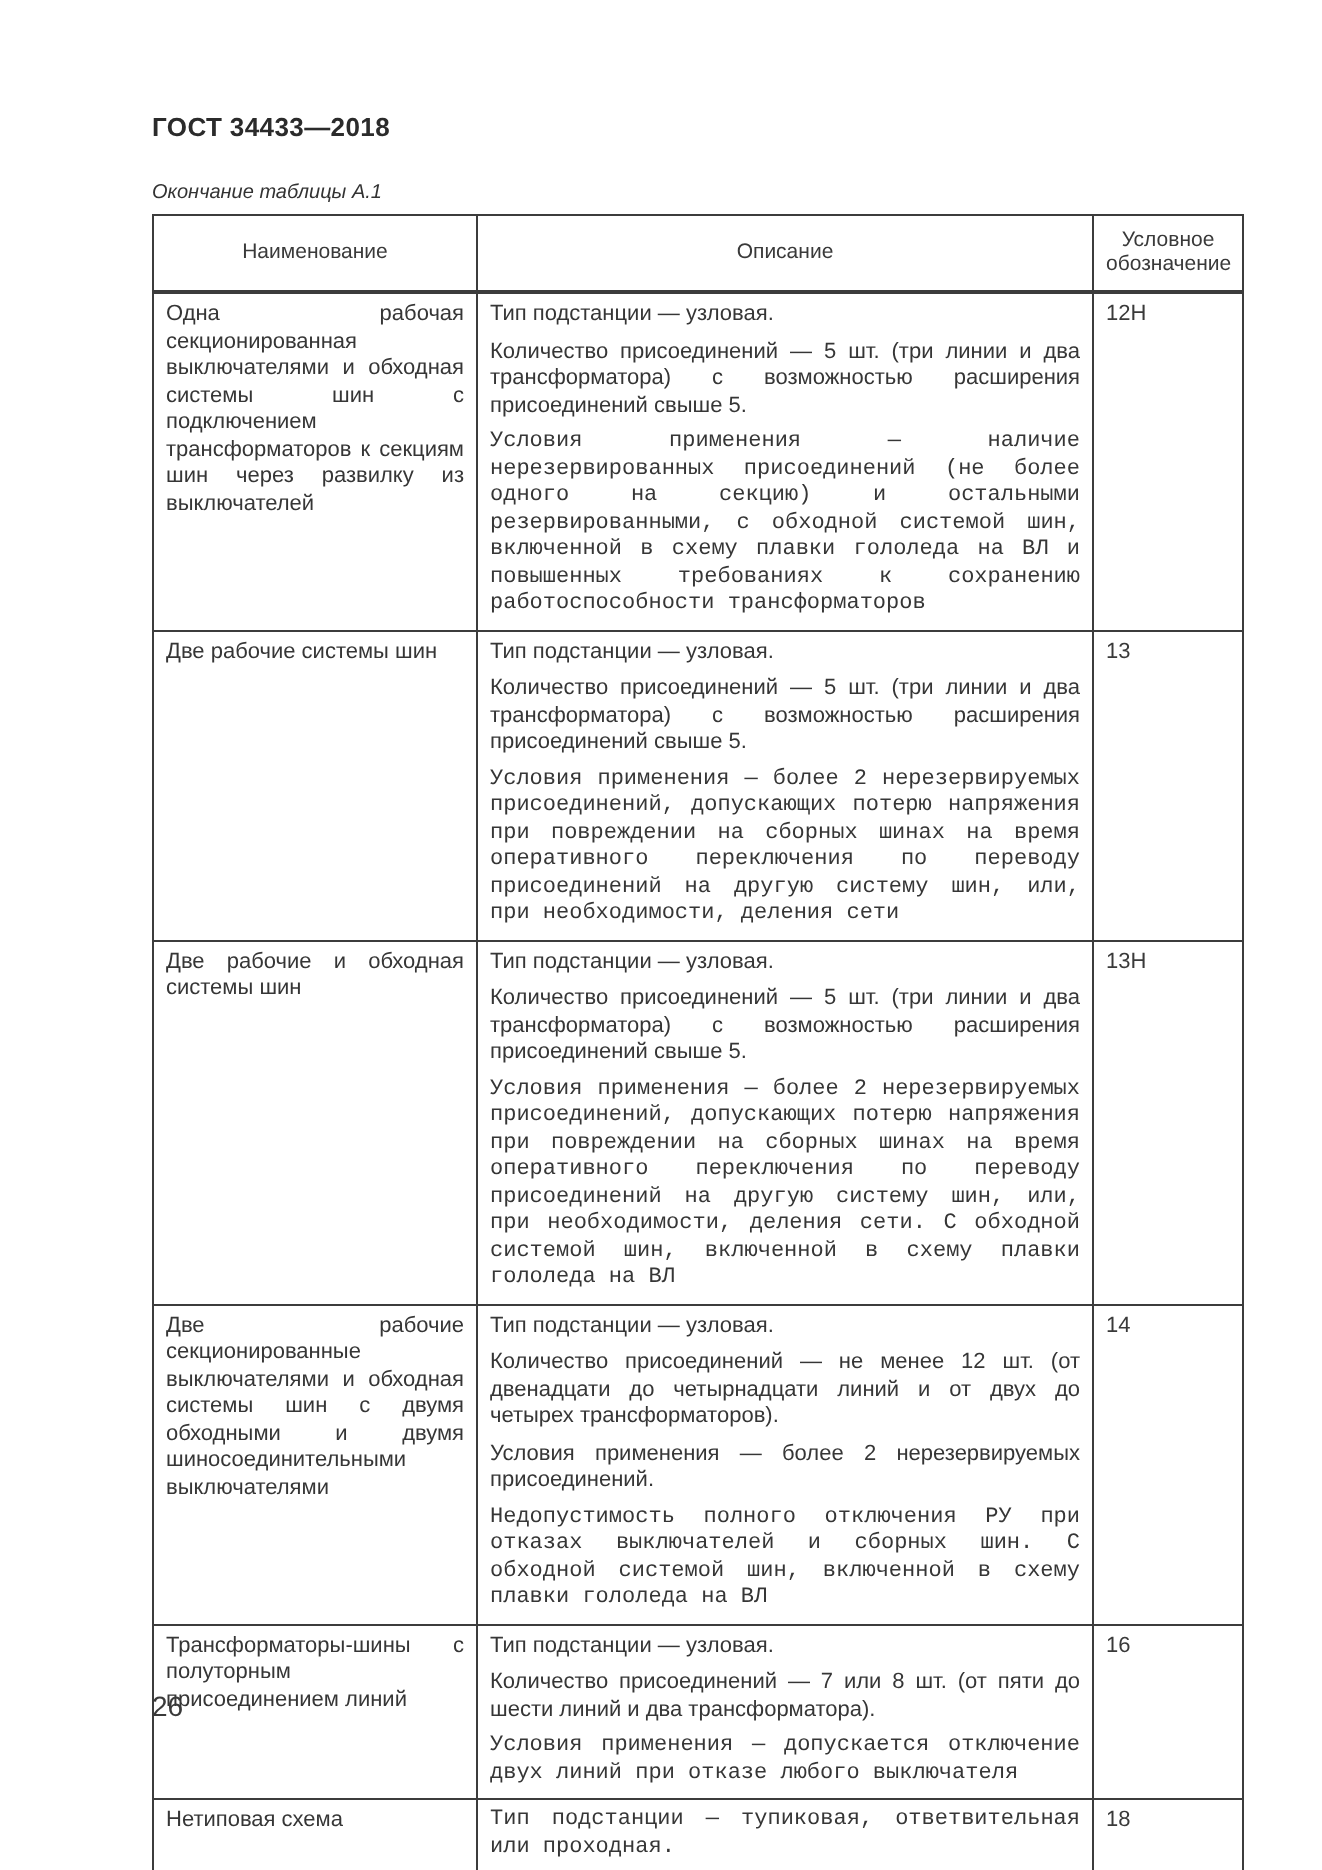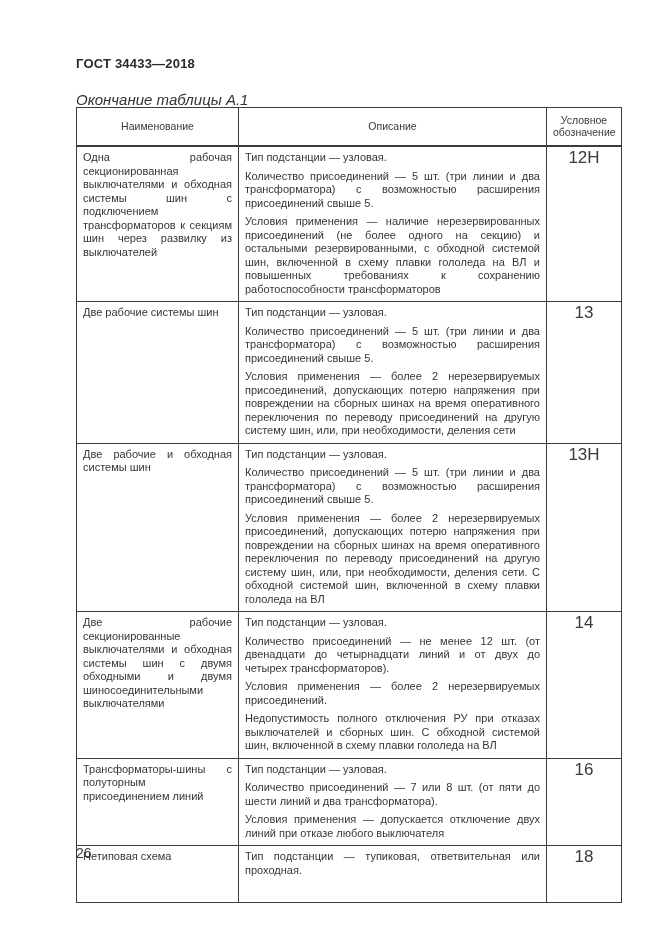--- a/index.html
+++ b/index.html
@@ -21,21 +21,21 @@
     top: 56px;
     font-size: 13px;
     font-weight: bold;
     color: #2b2b2b;
     letter-spacing: 0.2px;
   }
   .table-caption {
     position: absolute;
     left: 76px;
     top: 91px;
-    font-size: 15px;
+    font-size: 10px;
     font-style: italic;
     color: #333333;
     text-align: right;
   }
   table.gost {
     position: absolute;
     left: 76px;
     top: 107px;
     width: 545px;
     border-collapse: collapse;
@@ -58,25 +58,24 @@
     text-align: center;
     vertical-align: middle;
     height: 28px;
     line-height: 12.5px;
     border-bottom-width: 2px;
     color: #3a3a3a;
   }
   td.c-name { text-align: justify; }
   td.c-desc { text-align: justify; margin-left: 16px; }
   td.c-desc p { margin: 0 0 5px 0; }
-  td.c-desc p:last-child { margin-bottom: 0; }
+  td.c-desc p:last-child { margin-bottom: 0; font-family: Liberation Mono, monospace; }
   td.c-code {
-    text-align: center;
     vertical-align: middle;
-    font-size: 17px;
+    font-size: 11px;
     color: #3a3a3a;
   }
   tr.r1 { height: 118px; }
   tr.r2 { height: 120px; }
   tr.r3 { height: 135px; }
   tr.r4 { height: 122px; }
   tr.r5 { height: 72px; }
   tr.r6 { height: 62px; }
   tr.r7 { height: 57px; }
   .page-number {

